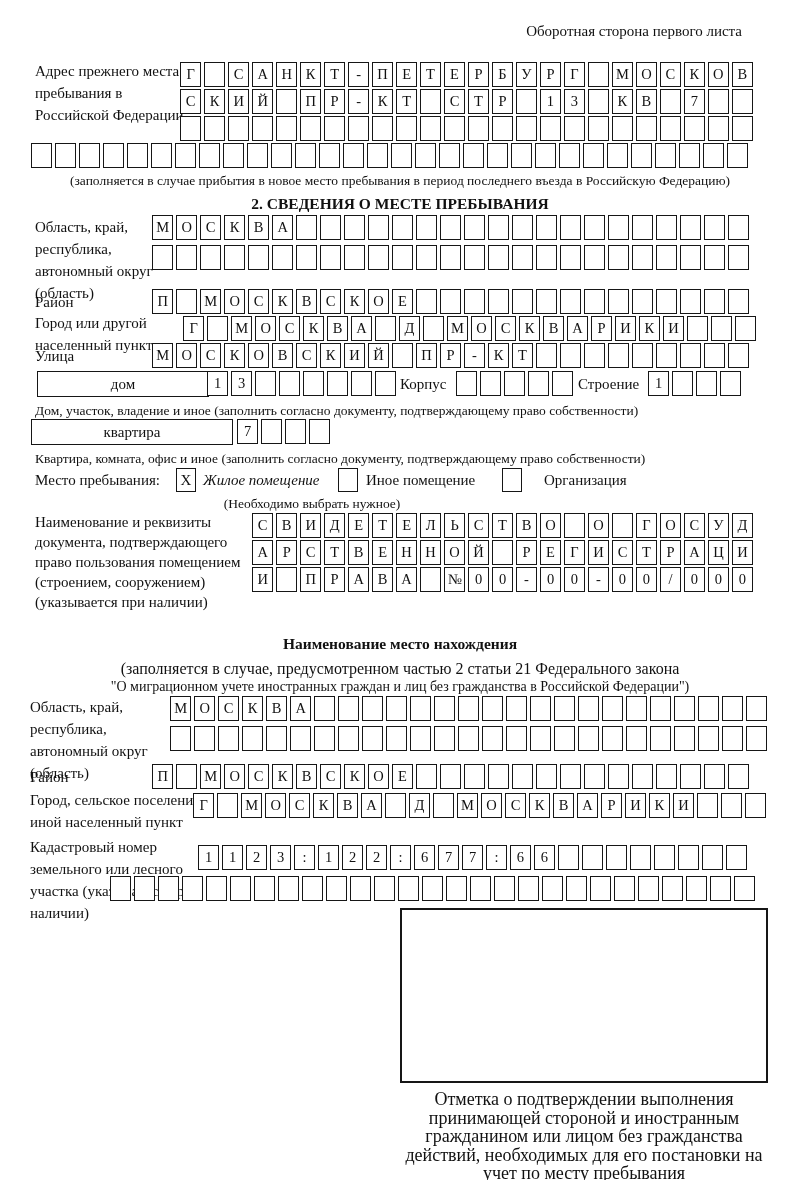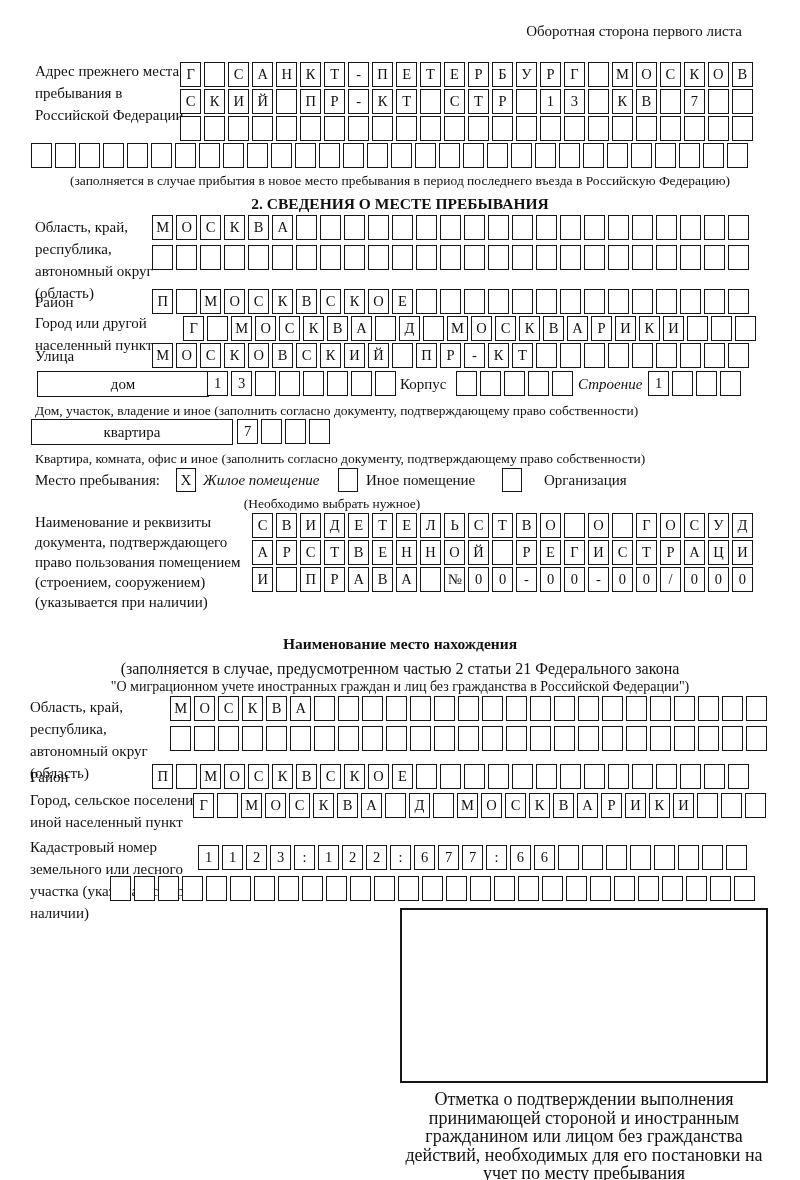--- a/index.html
+++ b/index.html
@@ -309,21 +309,21 @@
       <span class="cell"></span>
     </div>
   <div class="abs lbl" style="left:400px; top:373px;">Корпус</div>
   <div class="cellrow" style="left:456px; top:371px;">
       <span class="cell"></span>
       <span class="cell"></span>
       <span class="cell"></span>
       <span class="cell"></span>
       <span class="cell"></span>
     </div>
-  <div class="abs lbl" style="left:578px; top:373px;font-style:italic;">Строение</div>
+  <div class="abs lbl" style="left:578px; top:373px;">Строение</div>
   <div class="cellrow" style="left:648px; top:371px;">
       <span class="cell">1</span>
       <span class="cell"></span>
       <span class="cell"></span>
       <span class="cell"></span>
     </div>
   <div class="abs cap" style="left:35px; top:402px; width:740px;">Дом, участок, владение и иное (заполнить согласно документу, подтверждающему право собственности)</div>
 
   <div class="bigbox" style="left:31px; top:419px; width:202px;">квартира</div>
   <div class="cellrow" style="left:237px; top:419px;">
@@ -334,21 +334,21 @@
     </div>
   <div class="abs cap" style="left:35px; top:450px; width:740px;">Квартира, комната, офис и иное (заполнить согласно документу, подтверждающему право собственности)</div>
 
   <div class="abs lbl" style="left:35px; top:469px;">Место пребывания:</div>
   <div class="chk" style="left:176px; top:468px;">X</div>
   <div class="abs lbl" style="left:203px; top:469px;font-style:italic;">Жилое помещение</div>
   <div class="chk" style="left:338px; top:468px;"></div>
   <div class="abs lbl" style="left:366px; top:469px;">Иное помещение</div>
   <div class="chk" style="left:502px; top:468px;"></div>
   <div class="abs lbl" style="left:544px; top:469px;">Организация</div>
-  <div class="abs cap center" style="left:172px; top:495px; width:320px;text-align:center;">(Необходимо выбрать нужное)</div>
+  <div class="abs cap center" style="left:152px; top:495px; width:320px;text-align:center;">(Необходимо выбрать нужное)</div>
 
   <div class="abs lbl" style="left:35px; top:512px; width:218px; line-height:20px;">Наименование и реквизиты документа, подтверждающего право пользования помещением (строением, сооружением) (указывается при наличии)</div>
   <div class="cellrow" style="left:252px; top:513px;">
       <span class="cell">С</span>
       <span class="cell">В</span>
       <span class="cell">И</span>
       <span class="cell">Д</span>
       <span class="cell">Е</span>
       <span class="cell">Т</span>
       <span class="cell">Е</span>

